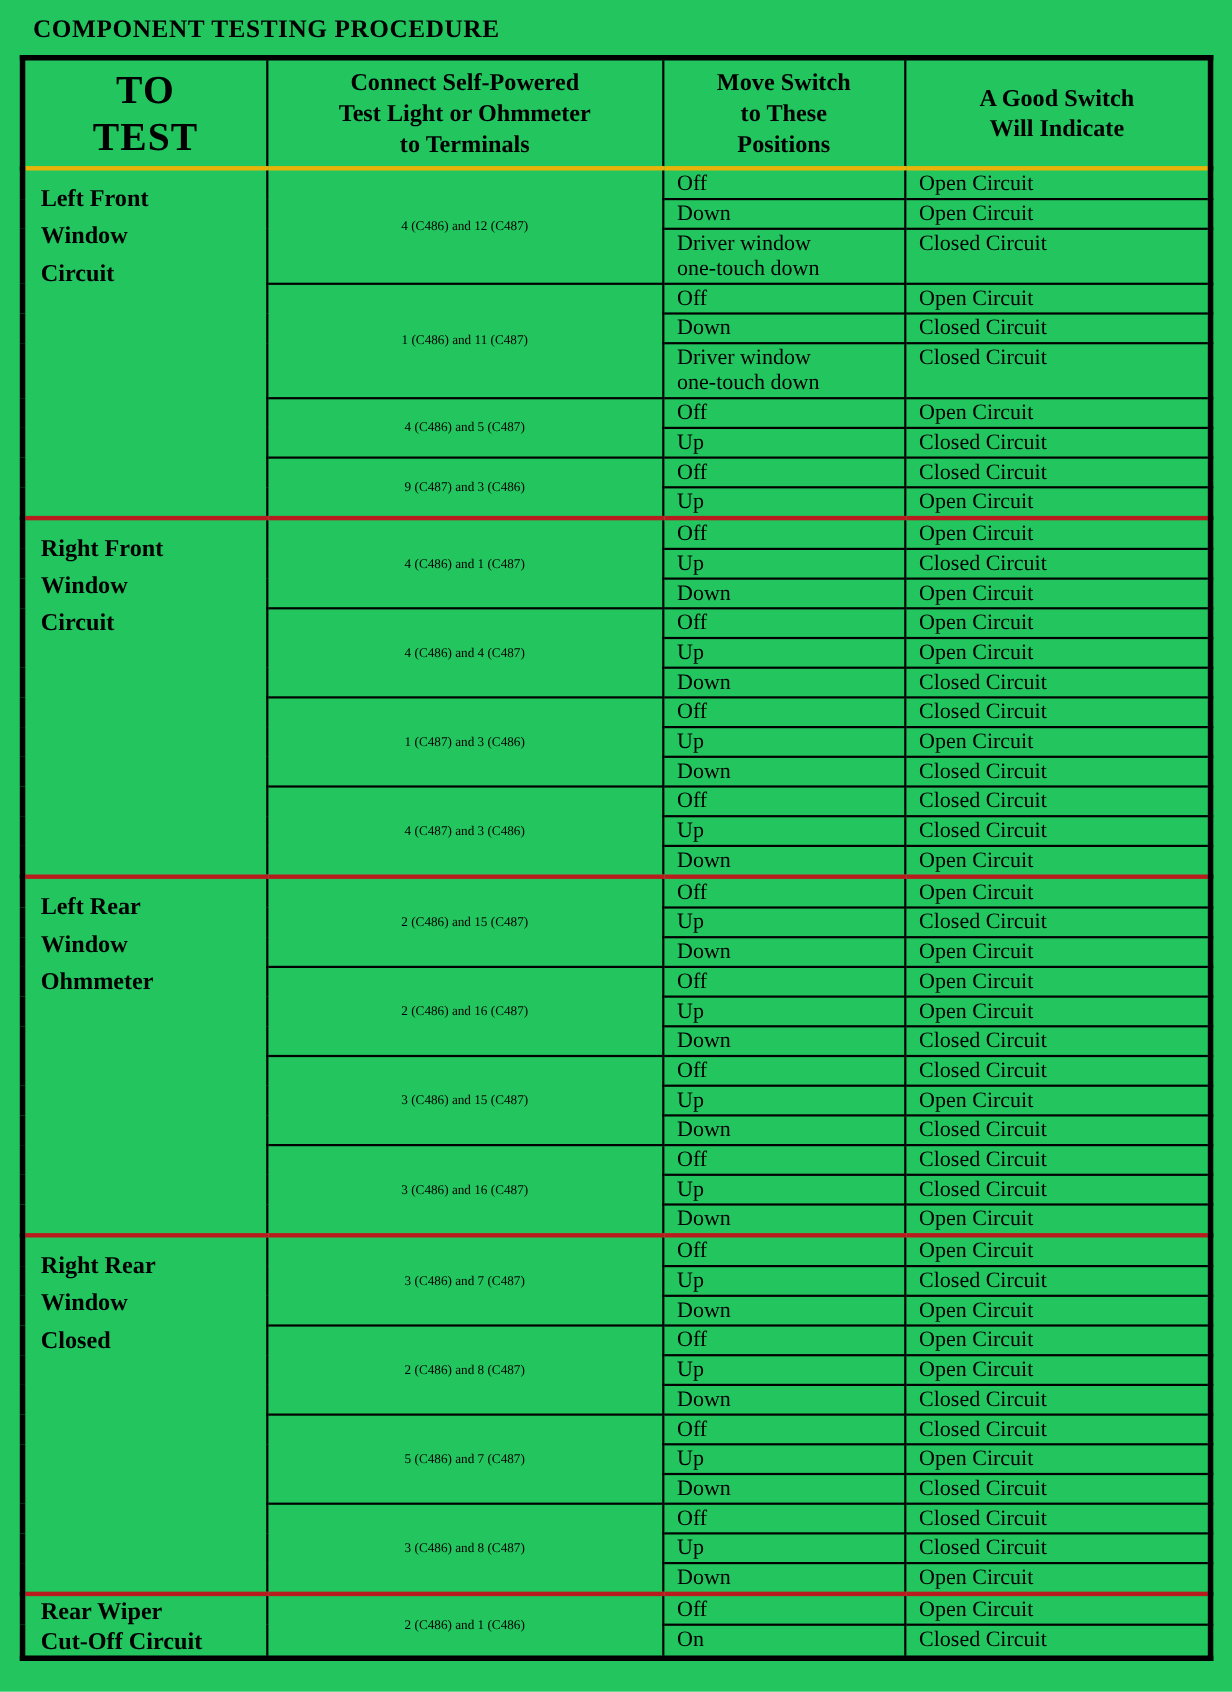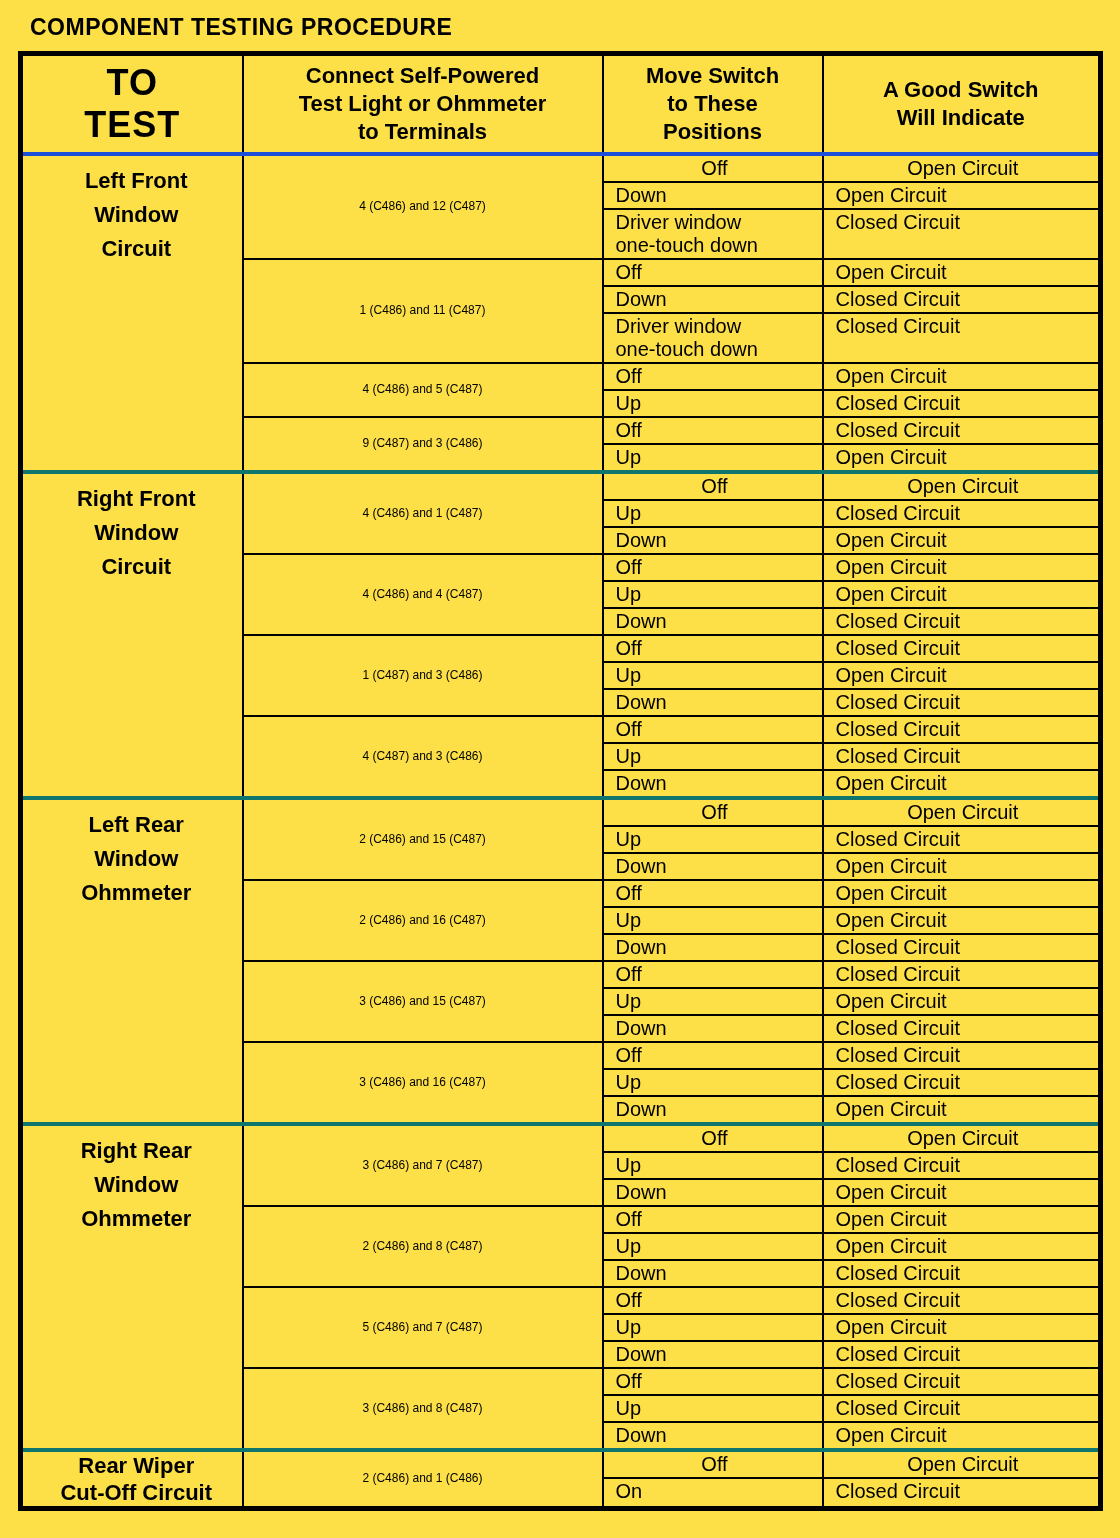--- a/index.html
+++ b/index.html
@@ -5,23 +5,24 @@
   html, body {
     margin: 0;
     padding: 0;
     background: #ffffff;
     color: #000000;
     font-family: "Liberation Sans", sans-serif;
   }
   .page {
     width: 1120px;
     height: 1538px;
-    background: #fde047;
+    background: #22c55e;
     box-sizing: border-box;
     padding-top: 14px;
+    font-family: Liberation Serif, serif;
   }
   .doc-title {
     font-size: 23px;
     font-weight: 700;
     letter-spacing: 0.5px;
     margin: 0 0 10px 30px;
     color: #000;
   }
   table.proc {
     border-collapse: collapse;
@@ -39,21 +40,21 @@
     box-sizing: border-box;
   }
   thead th {
     height: 100px;
     font-weight: 700;
     font-size: 22px;
     line-height: 28px;
     text-align: center;
     vertical-align: middle;
     white-space: pre-line;
-    border-bottom: 4px solid #1d4ed8;
+    border-bottom: 4px solid #eab308;
     padding: 0 4px;
   }
   thead th.to-test {
     font-size: 36px;
     line-height: 42px;
     letter-spacing: 1px;
   }
   td.section-label {
     vertical-align: top;
     font-weight: 700;
@@ -74,21 +75,21 @@
     line-height: 23px;
     padding: 0 6px;
   }
   td.pos, td.res {
     font-size: 20px;
     line-height: 23px;
     padding: 1px 8px 1px 12px;
     vertical-align: top;
     white-space: pre-line;
   }
-  tr.sec-start td { border-top: 4px solid #0f766e; text-align: center; }
+  tr.sec-start td { border-top: 4px solid #b91c1c; }
 </style>
 </head>
 <body>
 
 <div class="page">
   <h1 class="doc-title">COMPONENT TESTING PROCEDURE</h1>
 
   <table class="proc">
     <colgroup>
       <col class="c1">
@@ -266,21 +267,21 @@
           <td class="pos">Up</td>
           <td class="res">Closed Circuit</td>
         </tr>
         <tr>
           <td class="pos">Down</td>
           <td class="res">Open Circuit</td>
         </tr>
         <tr class="sec-start">
           <td class="section-label" rowspan="12">Right Rear
 Window
-Ohmmeter</td>
+Closed</td>
           <td class="terminals" rowspan="3">3 (C486) and 7 (C487)</td>
           <td class="pos">Off</td>
           <td class="res">Open Circuit</td>
         </tr>
         <tr>
           <td class="pos">Up</td>
           <td class="res">Closed Circuit</td>
         </tr>
         <tr>
           <td class="pos">Down</td>

